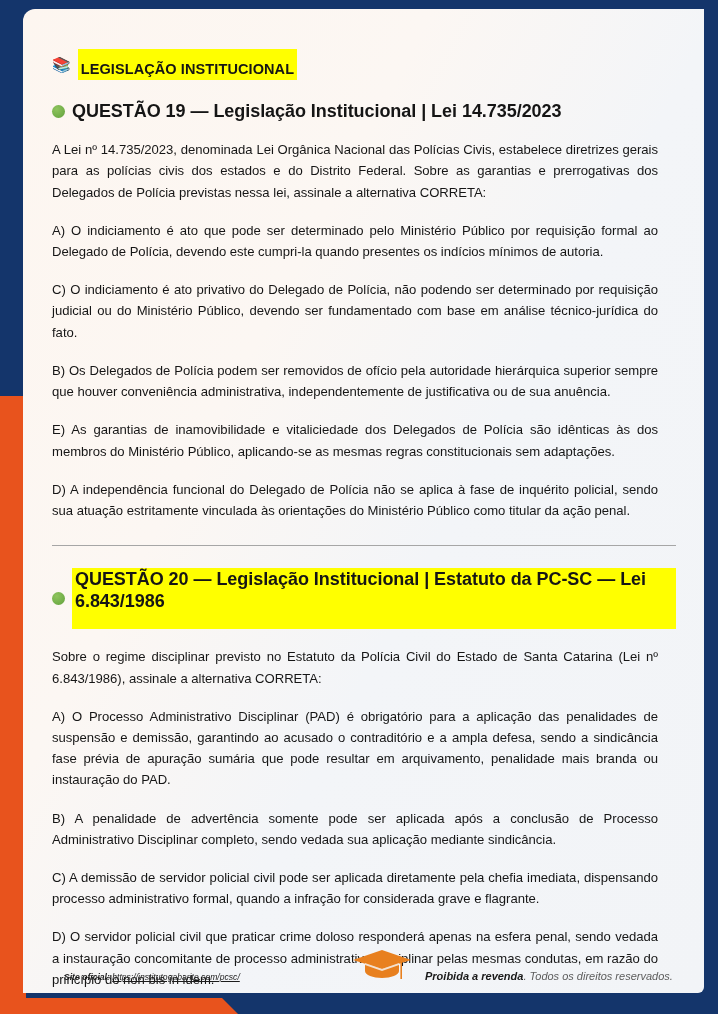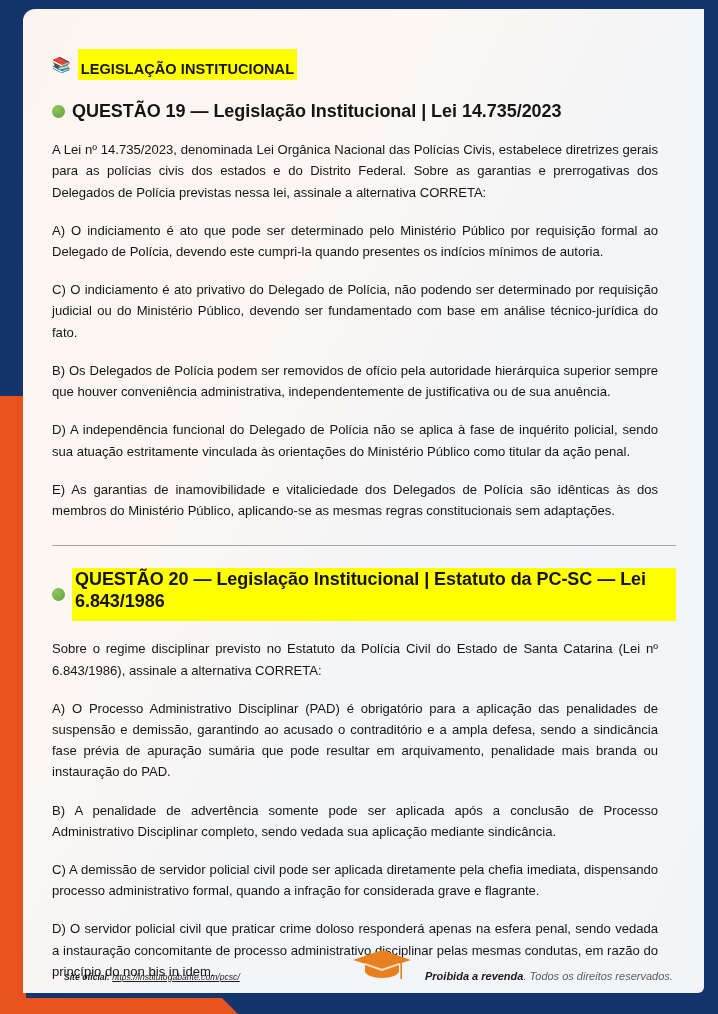--- a/index.html
+++ b/index.html
@@ -112,21 +112,21 @@
   }
   .q-title {
     font-size: 18px;
     font-weight: bold;
     color: #151515;
     line-height: 1.2;
     letter-spacing: -0.05px;
   }
   .q-title.hl {
     background: #ffff00;
-    padding: 1px 3px 9px 3px;
+    padding: 1px 3px 17px 3px;
   }
 
   
   p.para {
     margin: 0 18px 17px 0;
     font-size: 13.1px;
     line-height: 1.62;
     color: #161616;
     text-align: justify;
     text-justify: inter-word;
@@ -209,22 +209,22 @@
 
       <div class="q-block">
         <div class="q-head">
           <span class="dot"></span>
           <span class="q-title">QUESTÃO 19 — Legislação Institucional | Lei 14.735/2023</span>
         </div>
         <p class="para">A Lei nº 14.735/2023, denominada Lei Orgânica Nacional das Polícias Civis, estabelece diretrizes gerais para as polícias civis dos estados e do Distrito Federal. Sobre as garantias e prerrogativas dos Delegados de Polícia previstas nessa lei, assinale a alternativa CORRETA:</p>
         <p class="para">A) O indiciamento é ato que pode ser determinado pelo Ministério Público por requisição formal ao Delegado de Polícia, devendo este cumpri-la quando presentes os indícios mínimos de autoria.</p>
         <p class="para">C) O indiciamento é ato privativo do Delegado de Polícia, não podendo ser determinado por requisição judicial ou do Ministério Público, devendo ser fundamentado com base em análise técnico-jurídica do fato.</p>
         <p class="para">B) Os Delegados de Polícia podem ser removidos de ofício pela autoridade hierárquica superior sempre que houver conveniência administrativa, independentemente de justificativa ou de sua anuência.</p>
+        <p class="para">E) As garantias de inamovibilidade e vitaliciedade dos Delegados de Polícia são idênticas às dos membros do Ministério Público, aplicando-se as mesmas regras constitucionais sem adaptações.</p>
         <p class="para">D) A independência funcional do Delegado de Polícia não se aplica à fase de inquérito policial, sendo sua atuação estritamente vinculada às orientações do Ministério Público como titular da ação penal.</p>
-        <p class="para">E) As garantias de inamovibilidade e vitaliciedade dos Delegados de Polícia são idênticas às dos membros do Ministério Público, aplicando-se as mesmas regras constitucionais sem adaptações.</p>
       </div>
 
       <div class="divider"></div>
 
       <div class="q-block second">
         <div class="q-head">
           <span class="dot"></span>
           <span class="q-title hl">QUESTÃO 20 — Legislação Institucional | Estatuto da PC-SC — Lei 6.843/1986</span>
         </div>
         <p class="para">Sobre o regime disciplinar previsto no Estatuto da Polícia Civil do Estado de Santa Catarina (Lei nº 6.843/1986), assinale a alternativa CORRETA:</p>

